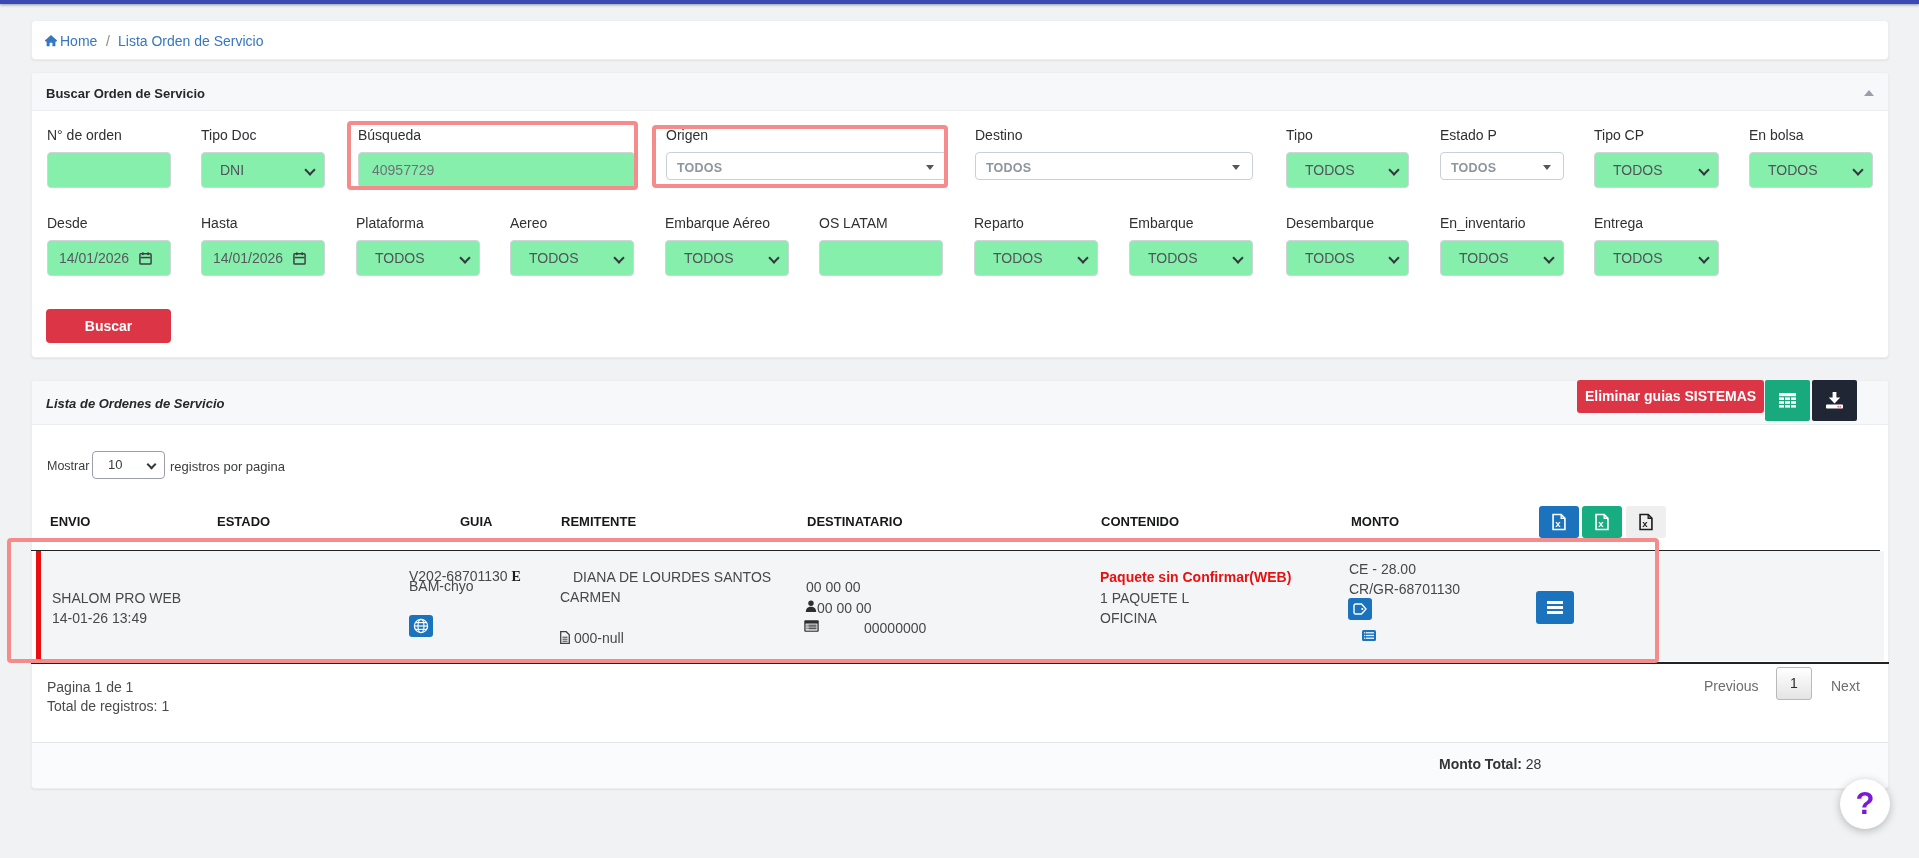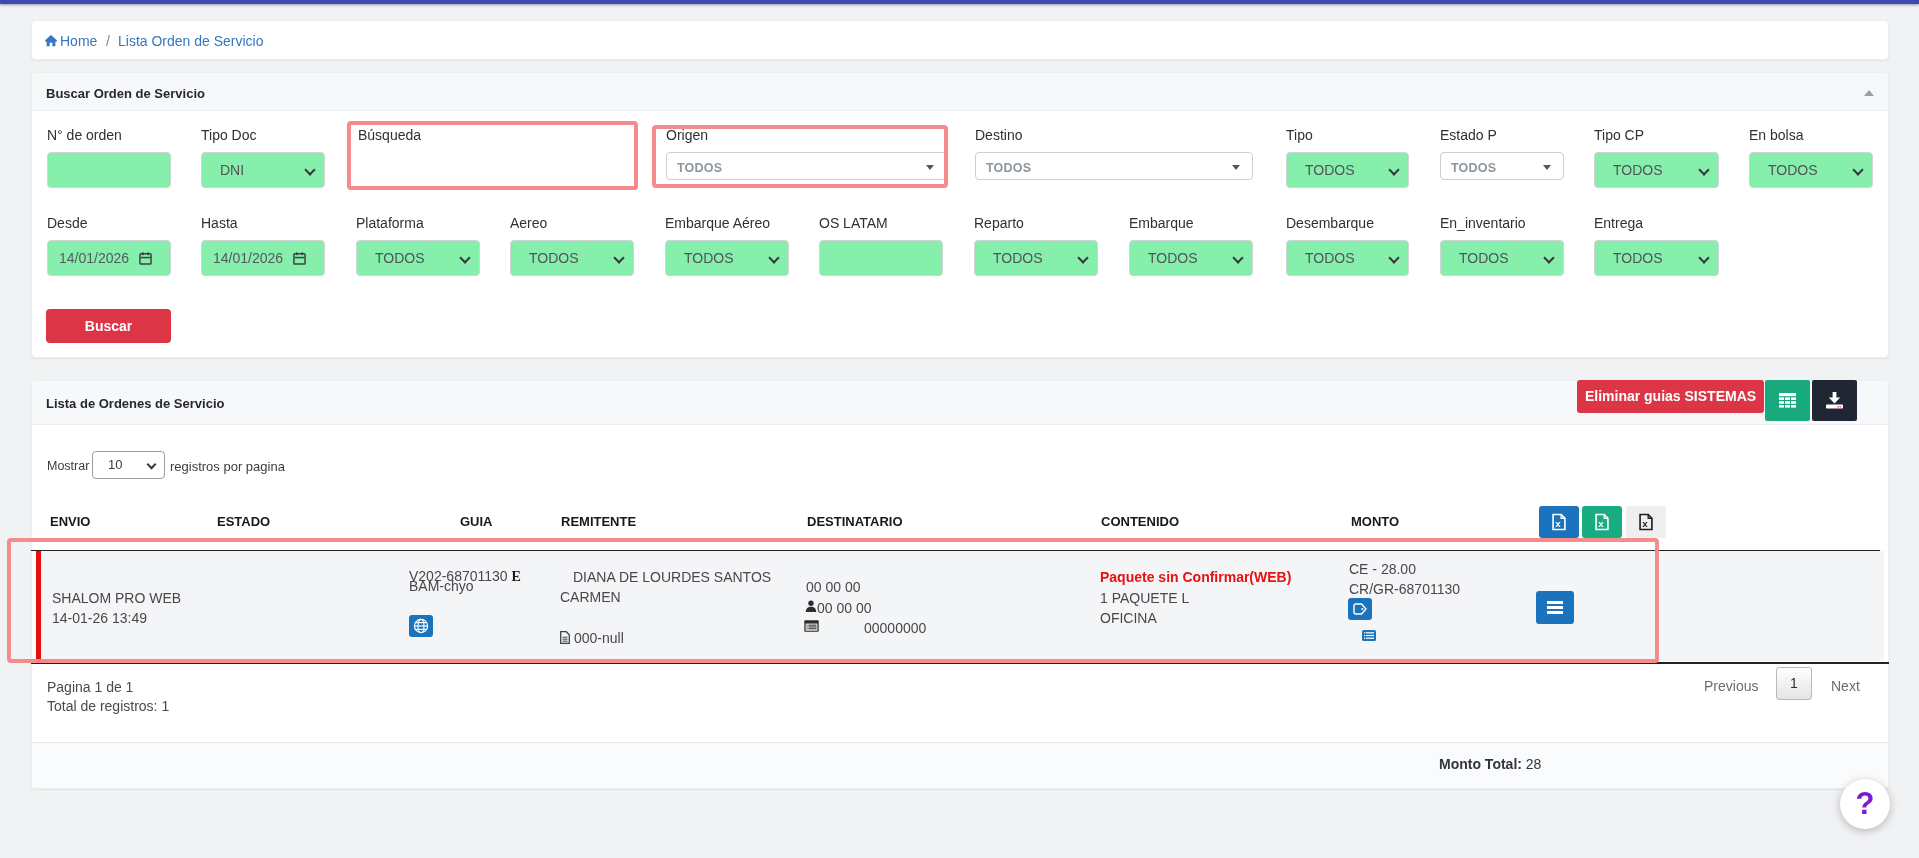--- a/index.html
+++ b/index.html
@@ -44,20 +44,21 @@
 <div class="fg" style="left:47px;top:128px;width:124px;">
     <div class="lb">N° de orden</div>
     <div class="ctl inp"></div>
   </div>
 <div class="fg" style="left:201px;top:128px;width:124px;">
     <div class="lb">Tipo Doc</div>
     <div class="ctl sel">DNI<span class="chev"></span></div>
   </div>
 <div class="fg" style="left:358px;top:128px;width:277px;">
     <div class="lb">Búsqueda</div>
+    <div class="ctl inp">40957729</div>
   </div>
 <div class="fg" style="left:666px;top:128px;width:281px;">
     <div class="lb">Origen</div>
     <div class="s2" style="margin-top:0;">
       <span>TODOS</span>
       <i class="tri"></i>
     </div>
   </div>
 <div class="fg" style="left:975px;top:128px;width:278px;">
     <div class="lb">Destino</div>
@@ -138,21 +139,21 @@
   </div>
 <div class="fg" style="left:1594px;top:216px;width:125px;">
     <div class="lb">Entrega</div>
     <div class="ctl sel">TODOS<span class="chev"></span></div>
   </div>
 
 <div class="abs" style="left:46px;top:309px;width:125px;height:34px;background:#dc3545;border-radius:4px;color:#fff;font-weight:bold;font-size:14px;text-align:center;line-height:34px;">Buscar</div>
 
 <div class="card" style="top:380px; height:409px;">
   <div class="hdr abs" style="left:0;top:0;width:100%;height:44px;"></div>
-  <div class="abs" style="left:14px;top:15px;font-size:13px;font-weight:bold;color:#26282b;">Lista de Ordenes de Servicio</div>
+  <div class="abs" style="left:14px;top:15px;font-size:13px;font-weight:bold;color:#26282b;font-style:italic;">Lista de Ordenes de Servicio</div>
 
   <div class="abs" style="left:0;bottom:0;width:100%;height:46px;background:#fafbfc;border-top:1px solid #e2e5e8;border-radius:0 0 4px 4px;"></div>
 </div>
 
 <div class="abs" style="left:1577px;top:380px;width:187px;height:33px;background:#dc3545;border-radius:3px;color:#fff;font-weight:bold;font-size:14px;text-align:center;line-height:33px;z-index:3;">Eliminar guias SISTEMAS</div>
 <div class="abs" style="left:1765px;top:380px;width:45px;height:41px;background:#18a97d;border-radius:2px;z-index:3;">
   <svg class="abs" style="left:14px;top:13px;" width="17" height="15" viewBox="0 0 17 15">
       <g fill="#fff">
         <rect x="0" y="0" width="17" height="3.2"></rect>
         <rect x="0" y="4.4" width="5" height="2.6"></rect>

